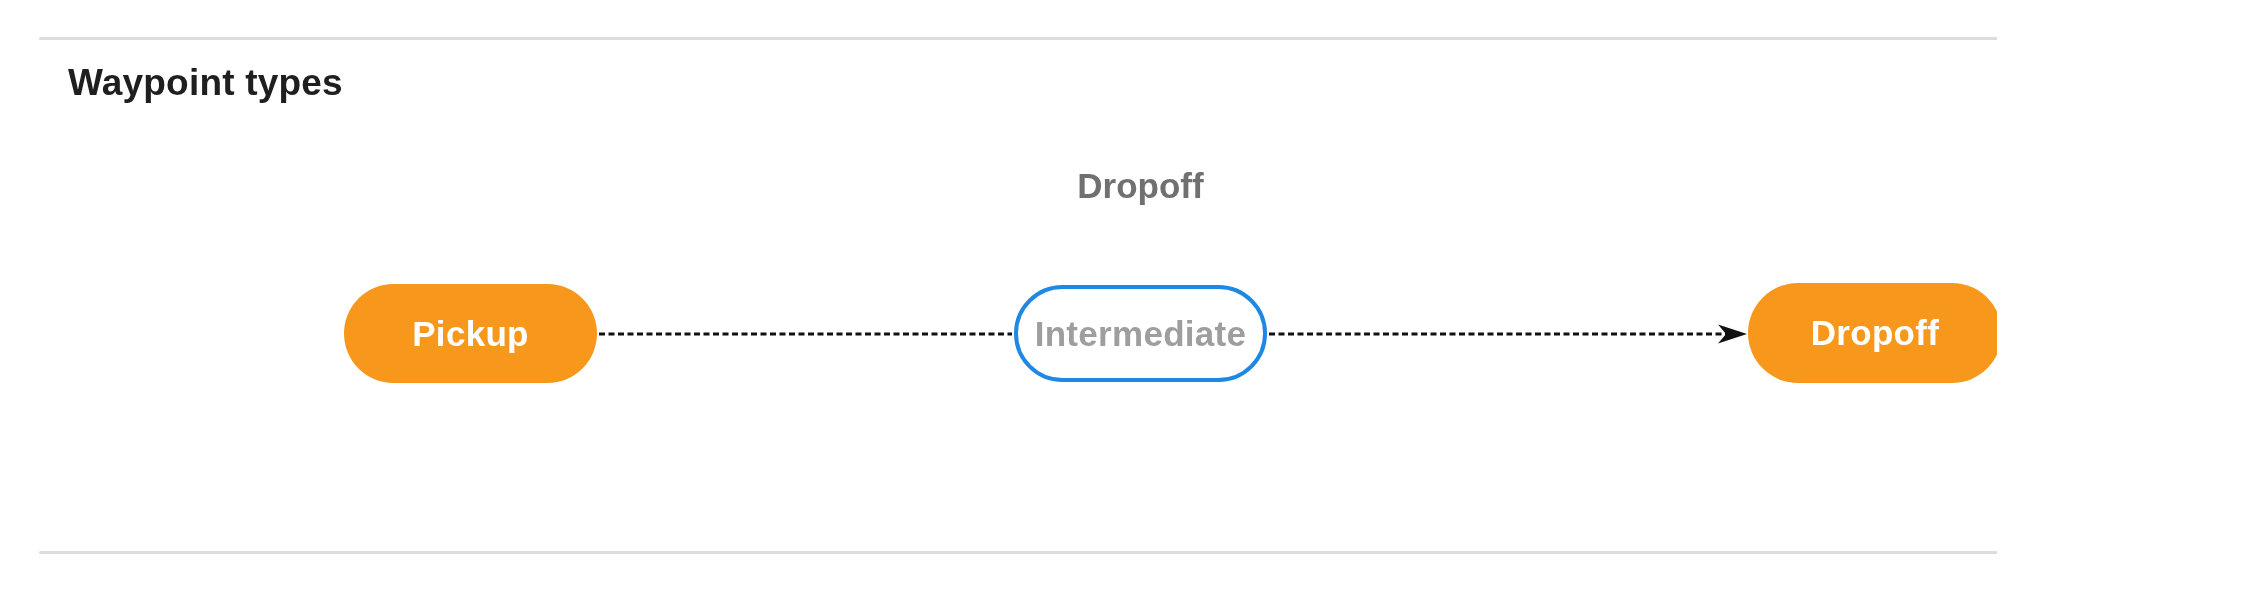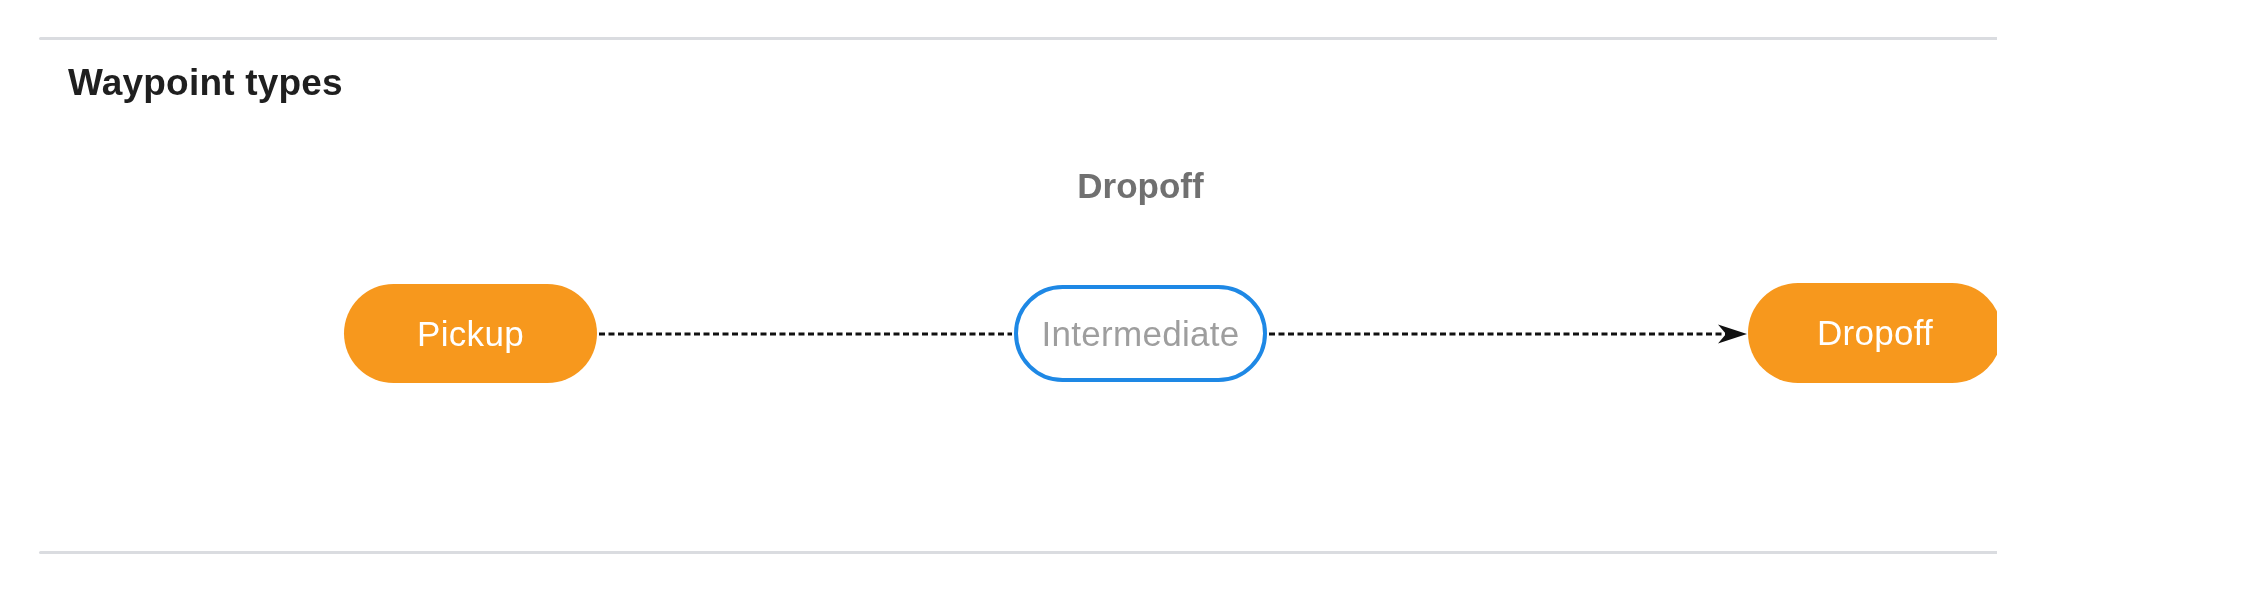--- a/index.html
+++ b/index.html
@@ -64,21 +64,21 @@
   .arrowhead { fill: var(--connector, #111111); }
 
   .node {
     position: absolute;
     box-sizing: border-box;
     display: flex;
     align-items: center;
     justify-content: center;
     border-radius: 50px;
     font-size: 35px;
-    font-weight: 400;
+    font-weight: 700;
     letter-spacing: 0.3px;
   }
   .node.filled-orange {
     background: var(--node-fill-orange, #f7981d);
     color: var(--node-text-light, #ffffff);
   }
   .node.outlined-blue {
     background: #ffffff;
     border: 4px solid var(--node-border-blue, #1e88e5);
     color: var(--node-text-muted, #9e9e9e);

